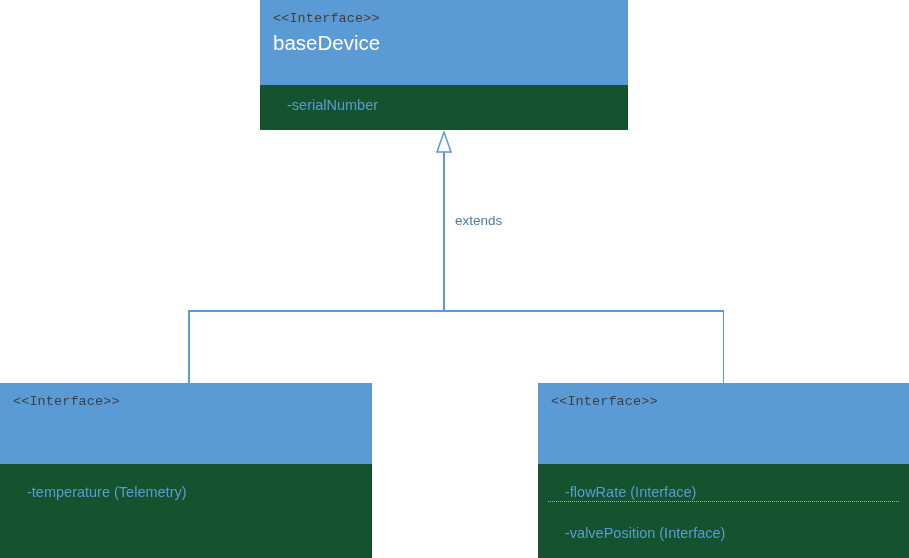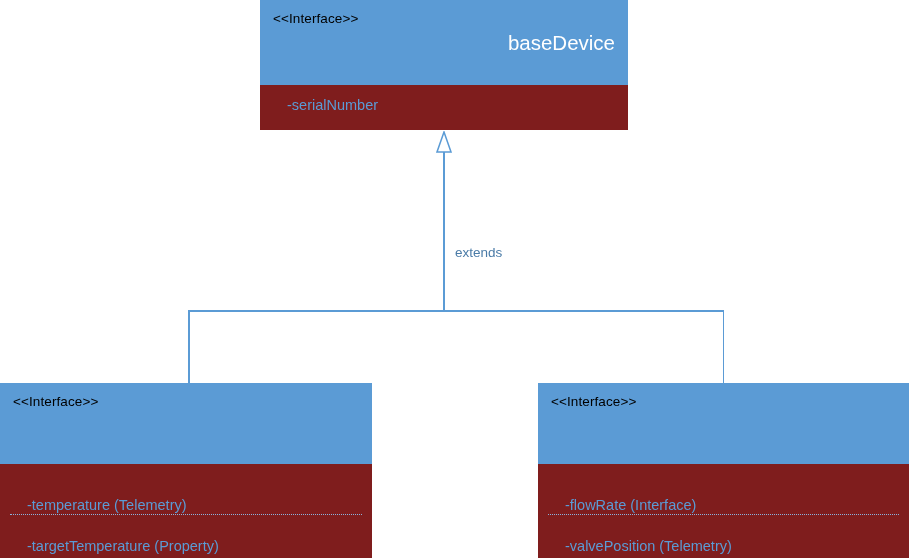--- a/index.html
+++ b/index.html
@@ -24,35 +24,35 @@
     position: absolute;
     box-sizing: border-box;
   }
   .uml-header {
     background: #5b9bd5;
     box-sizing: border-box;
     padding: 9px 13px 0 13px;
     overflow: hidden;
   }
   .uml-stereotype {
-    color: #000000;
+    color: #404040;
     font-size: 13.5px;
     line-height: 19px;
     letter-spacing: 0.1px;
     white-space: nowrap;
+    font-family: Liberation Mono, monospace;
   }
   .uml-name {
     color: #ffffff;
     font-size: 20.5px;
     line-height: 29px;
     white-space: nowrap;
-    text-align: right;
   }
   .uml-body {
-    background: #7f1d1d;
+    background: #14532d;
     box-sizing: border-box;
     overflow: hidden;
   }
   .uml-attr {
     color: #5b9bd5;
     font-size: 14.5px;
     line-height: 18px;
     white-space: nowrap;
     padding-left: 27px;
     position: relative;
@@ -85,21 +85,21 @@
   #class-flow-controller {
     left: 538px;
     top: 383px;
     width: 371px;
     height: 175px;
   }
   #class-thermostat .uml-header,
   #class-flow-controller .uml-header { height: 81px; }
   #class-thermostat .uml-body,
   #class-flow-controller .uml-body   { height: 94px; }
-  .uml-attr-row-1 { padding-top: 32px; }
+  .uml-attr-row-1 { padding-top: 19px; }
   .uml-attr-row-2 { padding-top: 23px; }
   .uml-attr-row-2 .uml-attr-sep { top: 0px; }
 
   
   .conn-line {
     position: absolute;
     background: #5b9bd5;
   }
   #conn-vertical-trunk {
     left: 443px;
@@ -133,21 +133,20 @@
     height: 22px;
   }
   #conn-extends-label {
     position: absolute;
     left: 455px;
     top: 212px;
     color: #4a7ba7;
     font-size: 13.5px;
     line-height: 17px;
     white-space: nowrap;
-    margin-top: 32px;
   }
 </style>
 </head>
 <body>
 
 <div id="diagram-canvas">
 
   <div id="generalization-arrowhead">
     <svg width="16" height="22" viewBox="0 0 16 22" xmlns="http://www.w3.org/2000/svg">
       <polygon points="8,1 15,21 1,21" fill="#ffffff" stroke="#5b9bd5" stroke-width="1.5"></polygon>
@@ -172,35 +171,31 @@
   </div>
 
   <div class="uml-class" id="class-thermostat">
     <div class="uml-header">
       <div class="uml-stereotype">&lt;&lt;Interface&gt;&gt;</div>
     </div>
     <div class="uml-body">
       <div class="uml-attr uml-attr-row-1">
         <span>-temperature (Telemetry)</span>
       </div>
-      <div class="uml-attr uml-attr-row-2">
-        <span class="uml-attr-sep"></span>
-        <span>-targetTemperature (Property)</span>
-      </div>
     </div>
   </div>
 
   <div class="uml-class" id="class-flow-controller">
     <div class="uml-header">
       <div class="uml-stereotype">&lt;&lt;Interface&gt;&gt;</div>
     </div>
     <div class="uml-body">
       <div class="uml-attr uml-attr-row-1">
         <span>-flowRate (Interface)</span>
       </div>
       <div class="uml-attr uml-attr-row-2">
         <span class="uml-attr-sep"></span>
-        <span>-valvePosition (Telemetry)</span>
+        <span>-valvePosition (Interface)</span>
       </div>
     </div>
   </div>
 
 </div>
 
 </body></html>

